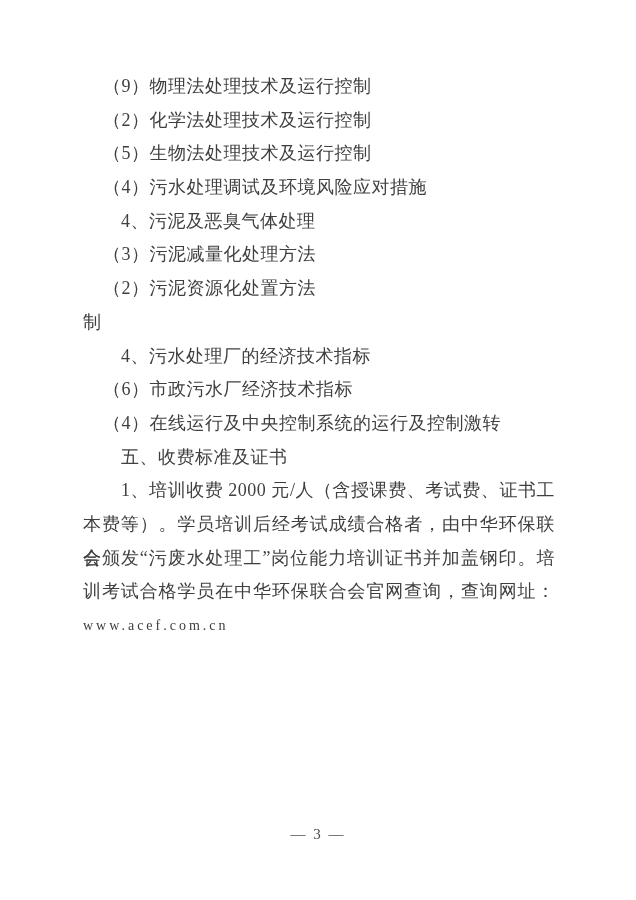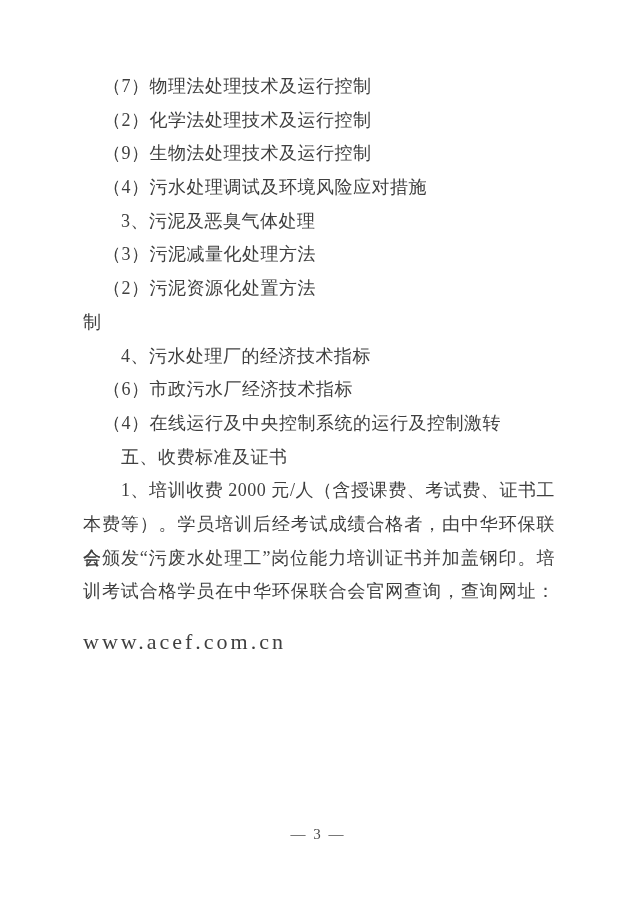--- a/index.html
+++ b/index.html
@@ -33,44 +33,43 @@
   .line.sub   { text-indent: 20px; }
   .line.head  { text-indent: 38px; }
   .line.flush { text-indent: 0; }
   .line.justify {
     white-space: normal;
     text-align: justify;
     text-align-last: justify;
   }
   .line.latin {
     letter-spacing: 3px;
-    font-size: 22px;
-    margin-top: 16px;
+    font-size: 14px;
   }
   .page-number {
     position: absolute;
     top: 826px;
     left: 0;
     width: 100%;
     text-align: center;
     font-size: 15px;
     letter-spacing: 2px;
     color: #4a4a4a;
   }
 </style>
 </head>
 <body>
 
 <div class="page">
   <div class="lines">
-      <div class="line sub">（7）物理法处理技术及运行控制</div>
+      <div class="line sub">（9）物理法处理技术及运行控制</div>
       <div class="line sub">（2）化学法处理技术及运行控制</div>
-      <div class="line sub">（9）生物法处理技术及运行控制</div>
+      <div class="line sub">（5）生物法处理技术及运行控制</div>
       <div class="line sub">（4）污水处理调试及环境风险应对措施</div>
-      <div class="line head">3、污泥及恶臭气体处理</div>
+      <div class="line head">4、污泥及恶臭气体处理</div>
       <div class="line sub">（3）污泥减量化处理方法</div>
       <div class="line sub">（2）污泥资源化处置方法</div>
       <div class="line flush">制</div>
       <div class="line head">4、污水处理厂的经济技术指标</div>
       <div class="line sub">（6）市政污水厂经济技术指标</div>
       <div class="line sub">（4）在线运行及中央控制系统的运行及控制激转</div>
       <div class="line head">五、收费标准及证书</div>
       <div class="line head justify">1、培训收费 2000 元/人（含授课费、考试费、证书工</div>
       <div class="line flush justify">本费等）。学员培训后经考试成绩合格者，由中华环保联合</div>
       <div class="line flush justify">会颁发“污废水处理工”岗位能力培训证书并加盖钢印。培</div>

